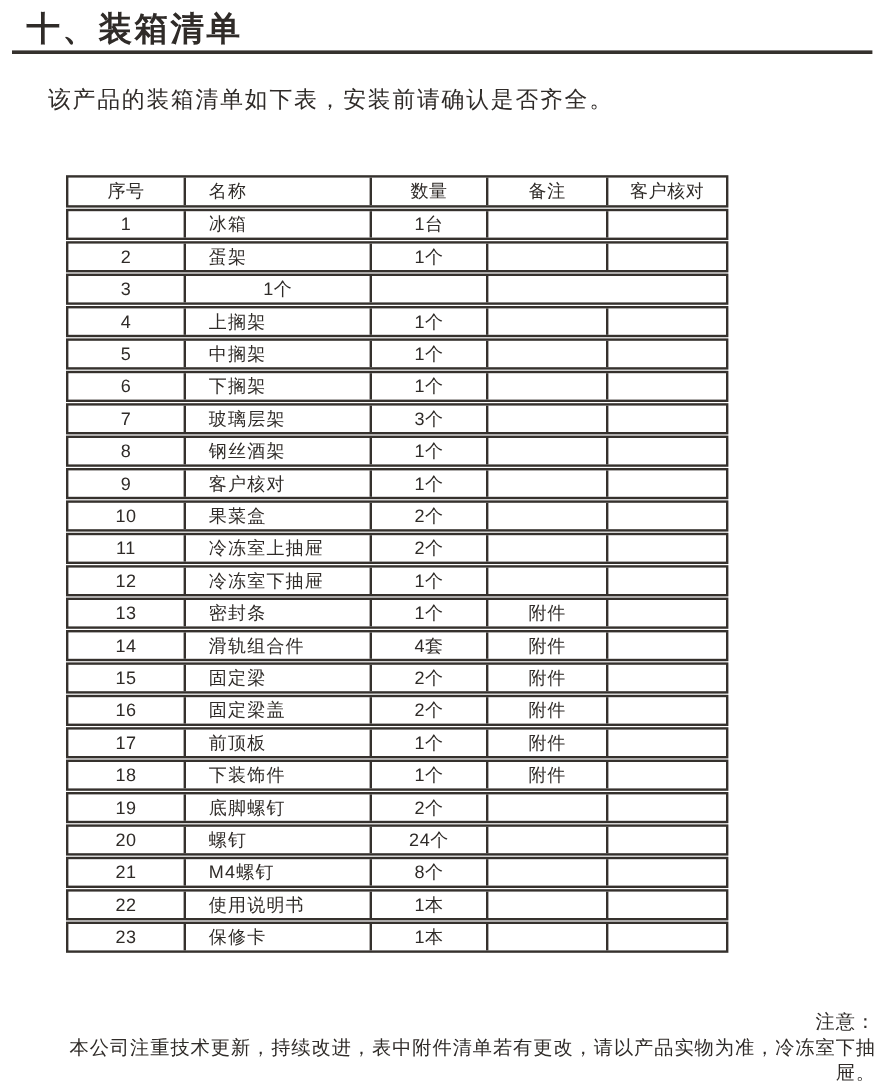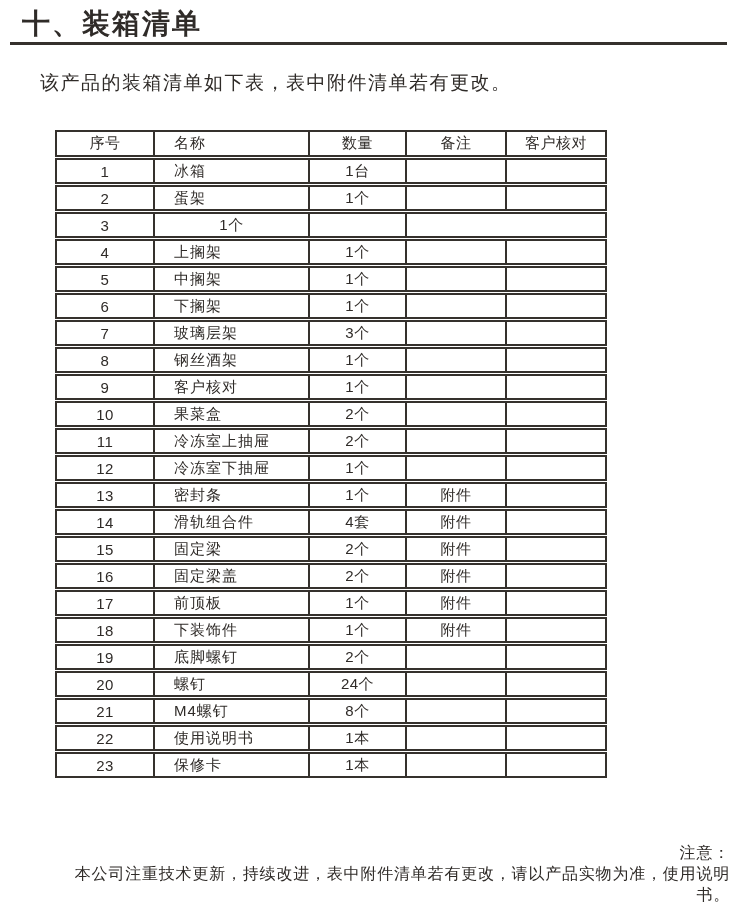--- a/index.html
+++ b/index.html
@@ -34,21 +34,21 @@
   }
   .trow{
     display:grid;
     grid-template-columns:98px 155px 97px 100px 98px;
     border:2px solid var(--line);
     height:26px;
     box-sizing:border-box;
     background:#ffffff;
     margin-top:1px;
   }
-  .trow.thead{height:27px;margin-top:0;}
+  .trow.thead{height:27px;margin-top:16px;}
   .cell{
     display:flex;align-items:center;justify-content:center;
     font-size:15px;letter-spacing:0.5px;color:var(--ink);
     box-sizing:border-box;overflow:hidden;white-space:nowrap;
   }
   .cell.c-no,.cell.c-name,.cell.c-qty,.cell.c-remark{border-right:2px solid var(--line);}
   .cell.c-name{justify-content:flex-start;padding-left:19px;letter-spacing:1px;}
 
   .notice{
     position:absolute;left:52px;top:842px;width:678px;
@@ -56,21 +56,21 @@
   }
 </style>
 </head>
 <body>
 
 <div class="page">
 
   <div class="title">十、装箱清单</div>
   <div class="rule"></div>
 
-  <div class="intro">该产品的装箱清单如下表，表中附件清单若有更改。</div>
+  <div class="intro">该产品的装箱清单如下表，安装前请确认是否齐全。</div>
 
   <div class="table">
     <div class="trow thead">
       <div class="cell c-no">序号</div>
       <div class="cell c-name">名称</div>
       <div class="cell c-qty">数量</div>
       <div class="cell c-remark">备注</div>
       <div class="cell c-check">客户核对</div>
     </div>
     <div id="table-body">
@@ -232,16 +232,16 @@
           <div class="cell c-name">保修卡</div>
           <div class="cell c-qty">1本</div>
           <div class="cell c-remark"></div>
           <div class="cell c-check"></div>
         </div>
       </div>
   </div>
 
   <div class="notice">
     <div>注意：</div>
-    <div>本公司注重技术更新，持续改进，表中附件清单若有更改，请以产品实物为准，使用说明书。</div>
+    <div>本公司注重技术更新，持续改进，表中附件清单若有更改，请以产品实物为准，冷冻室下抽屉。</div>
   </div>
 
 </div>
 
 </body></html>

